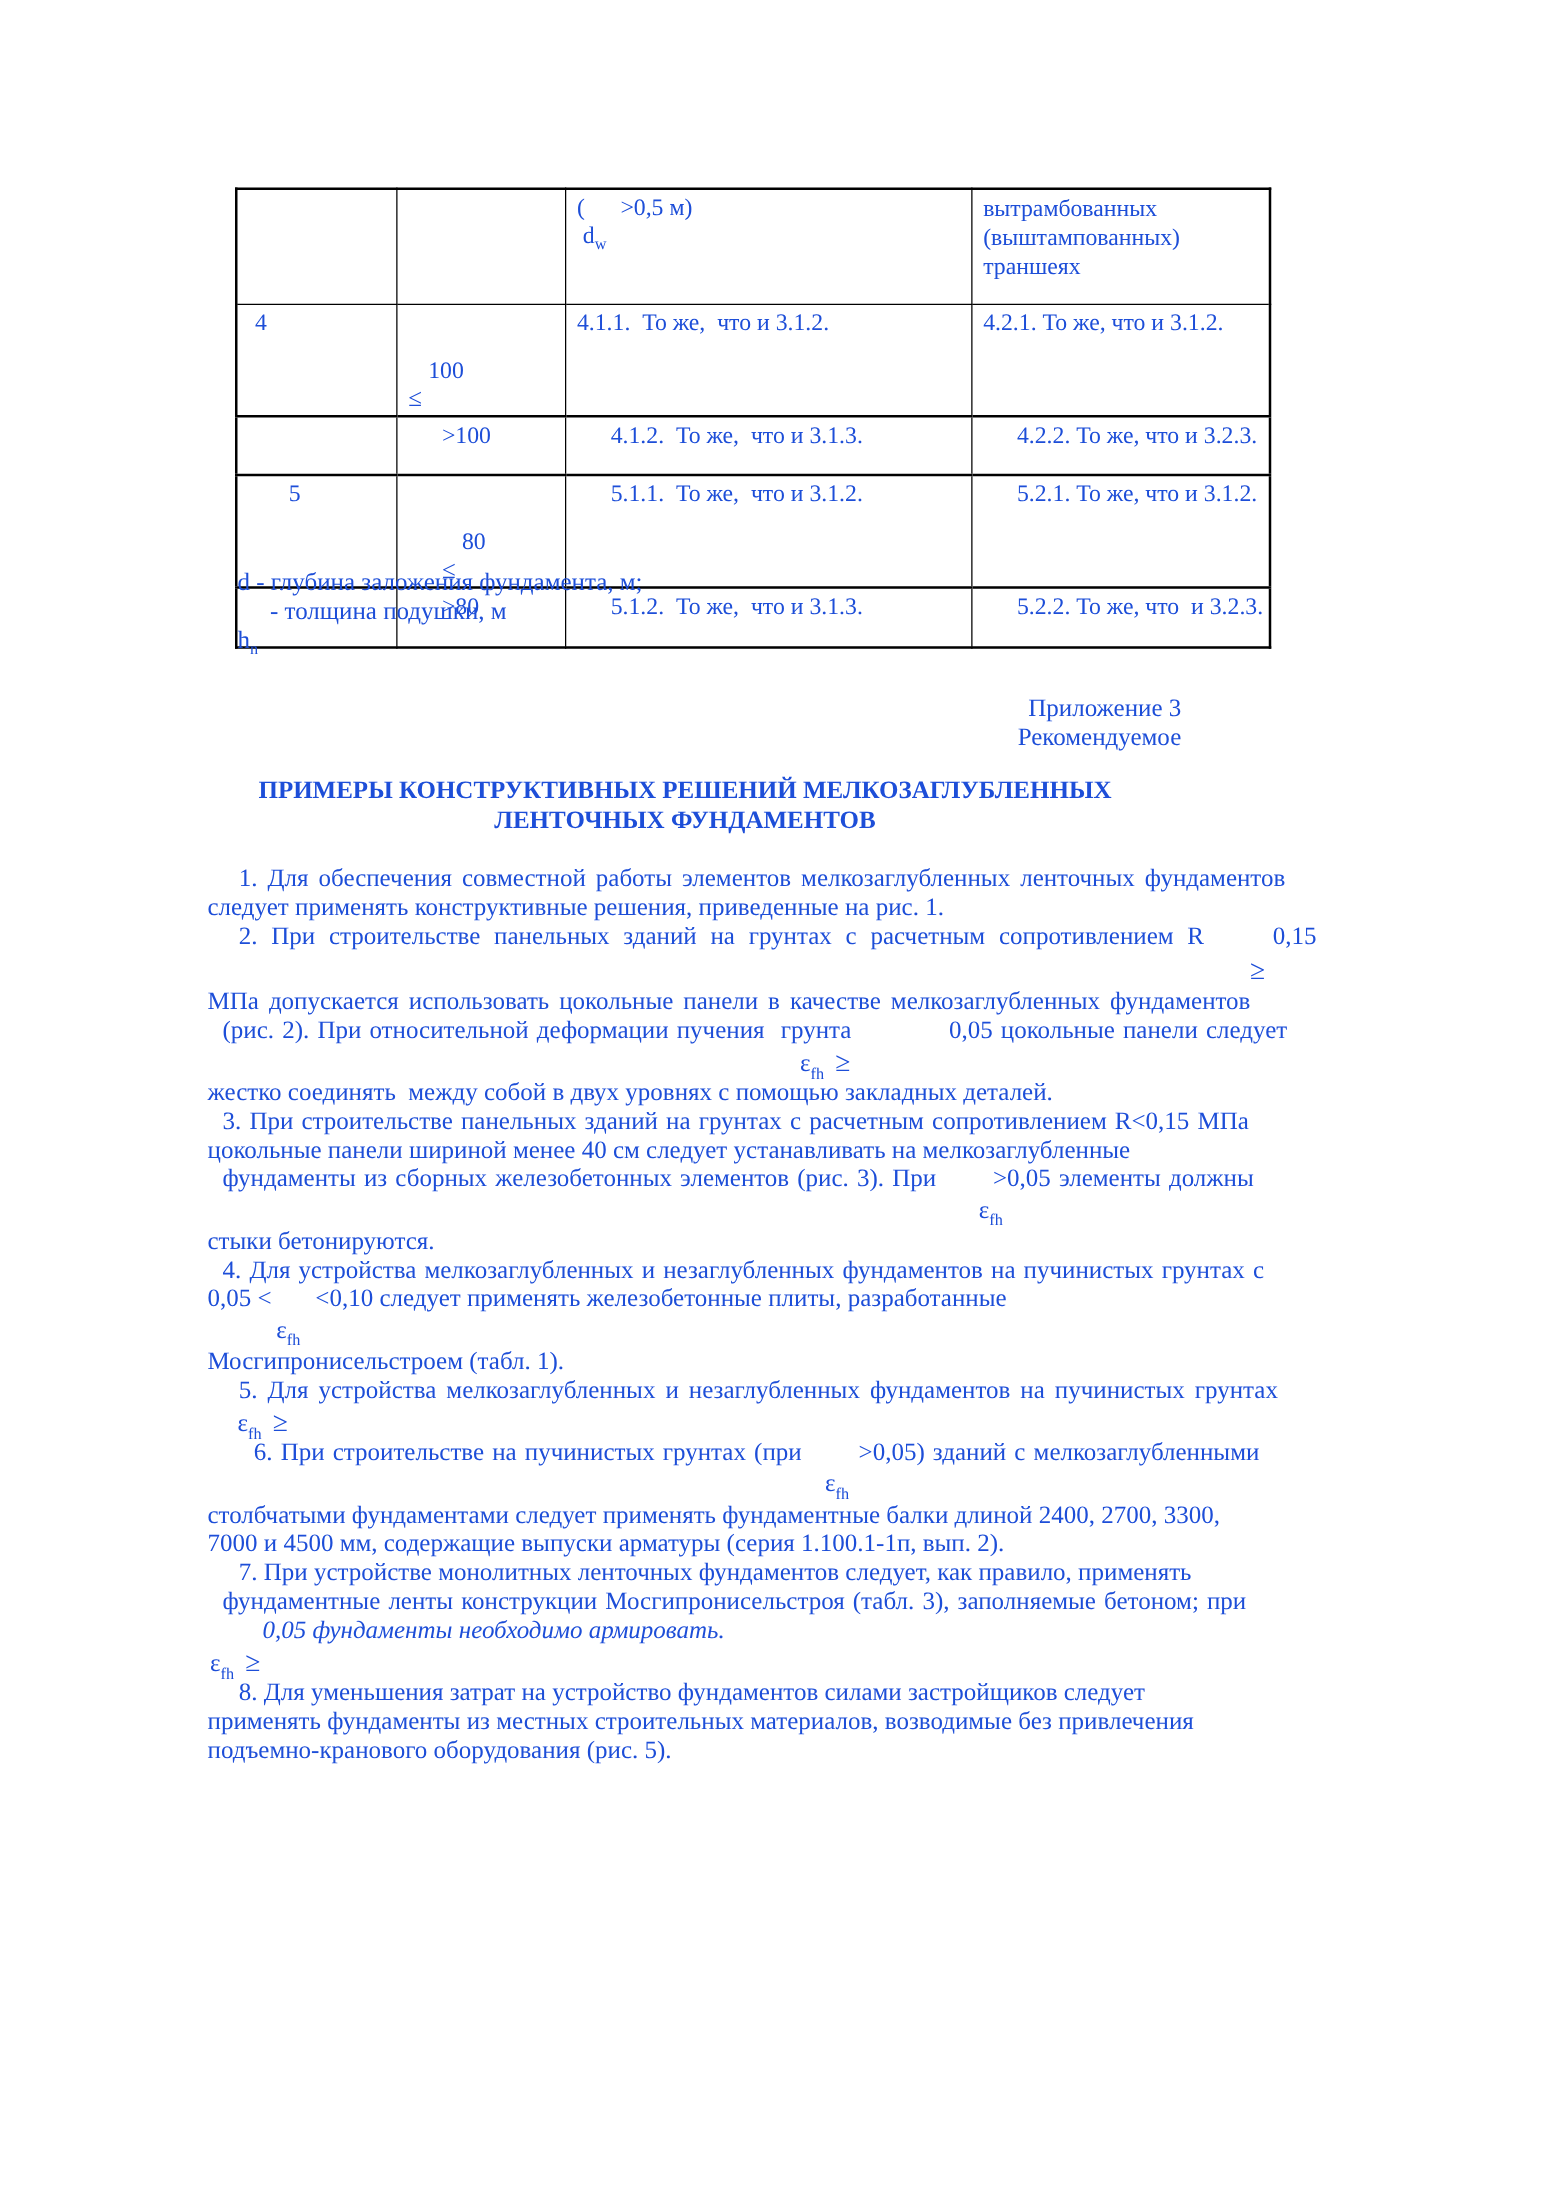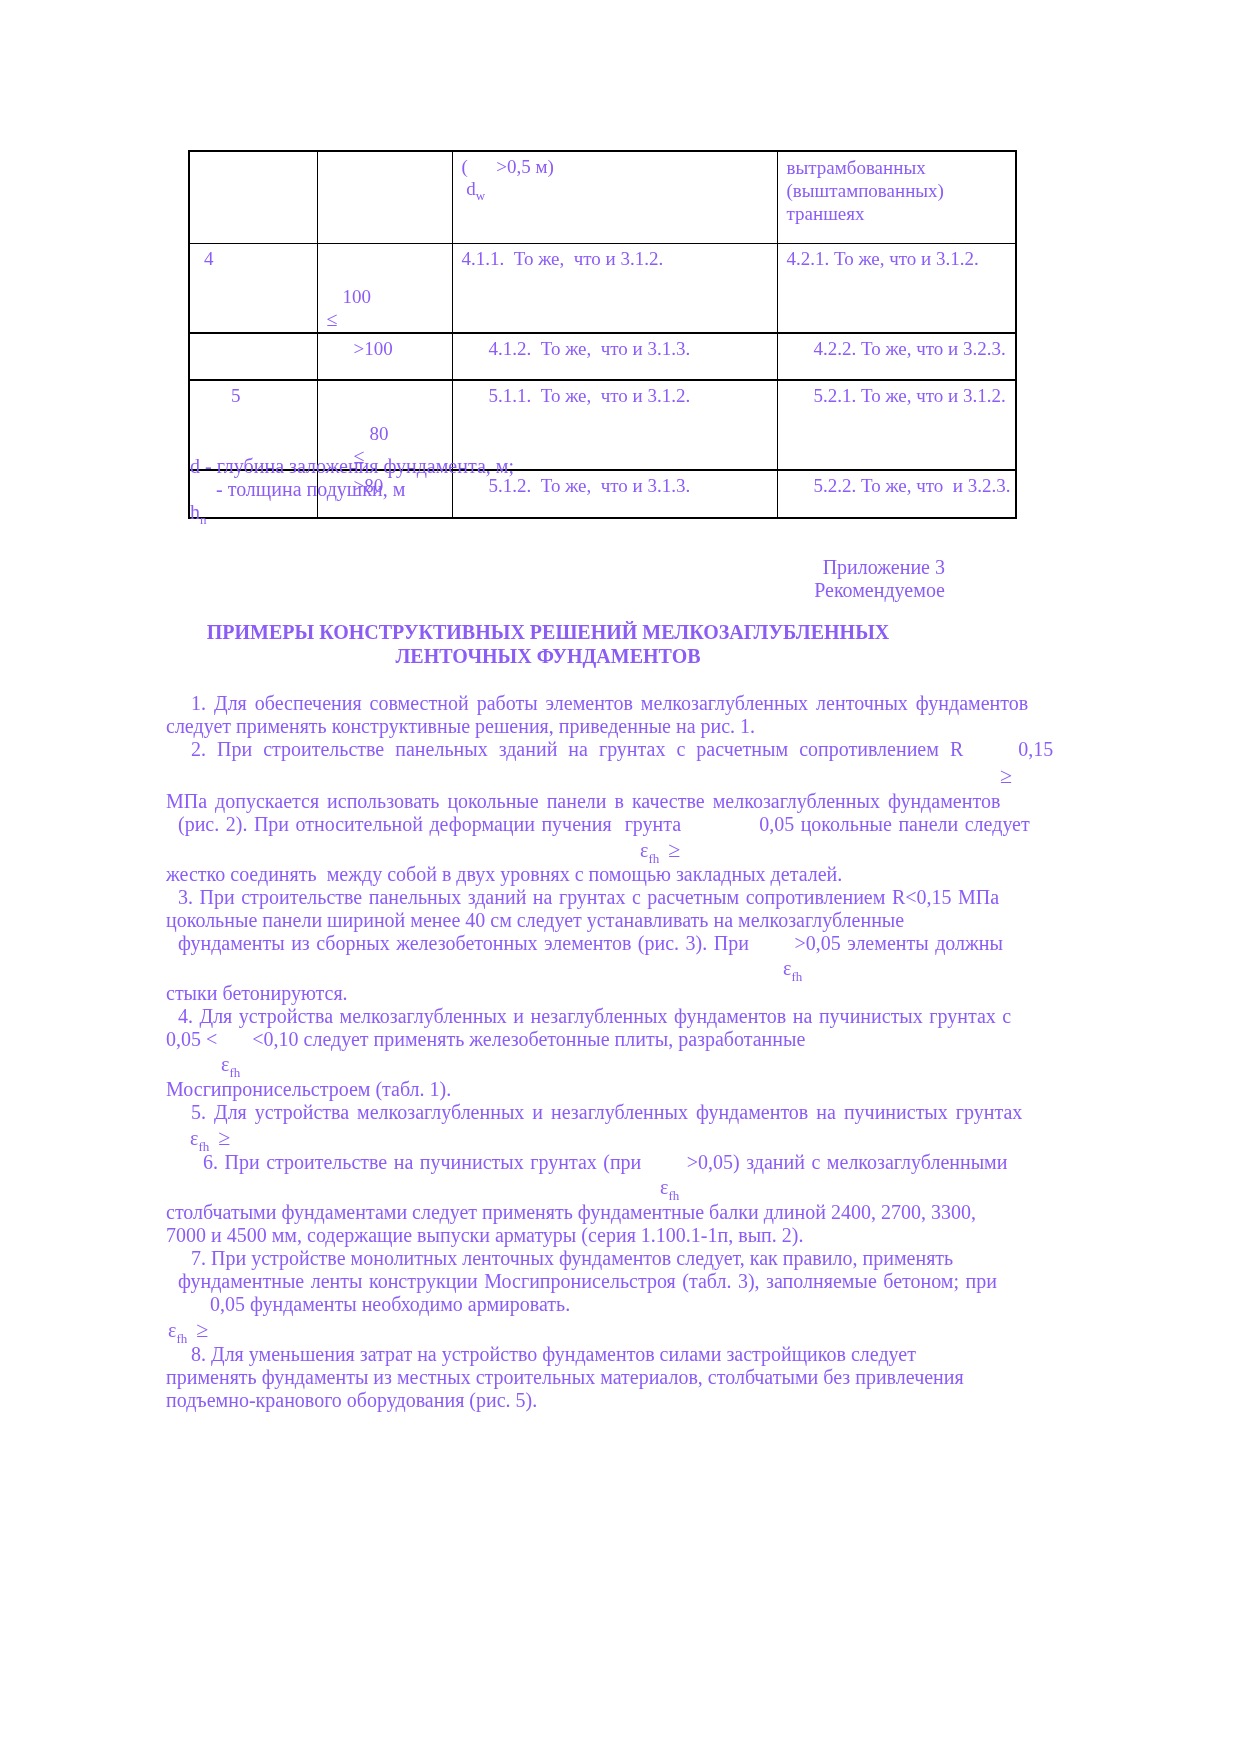--- a/index.html
+++ b/index.html
@@ -2,21 +2,21 @@
 <html><head>
 <meta charset="utf-8">
 <style>
   html,body{margin:0;padding:0;background:#ffffff;}
   .page{
     position:relative;
     width:1240px;
     height:1755px;
     background:#ffffff;
     font-family:"Liberation Serif","DejaVu Serif",serif;
-    color:#8b5cf6;
+    color:#1d4ed8;
     overflow:hidden;
   }
   
   .tbl{
     position:absolute; left:188px; top:150px;
     border-collapse:collapse;
     table-layout:fixed;
     font-size:19px;
   }
   .tbl td{
@@ -38,21 +38,21 @@
   
   .annex{position:absolute; left:166px; top:556px; width:779px; text-align:right; font-size:20px;}
   .annex .ln{line-height:23px; height:23px;}
   
   .title{position:absolute; left:166px; top:620px; width:764px; text-align:center; font-weight:bold; font-size:20px;}
   .title .ln{line-height:24px;}
   
   .bodytxt{position:absolute; left:166px; top:692px; width:910px; font-size:20px;}
   .bodytxt .ln{white-space:pre; line-height:23px; height:23px;}
   .ind25{padding-left:25px;}
-  .ind44{padding-left:44px;}
+  .ind44{padding-left:44px;font-style:italic;}
   .ws1{word-spacing:1.5px;margin-left:12px;}
   .ws2{word-spacing:3px;}
   .ws3{word-spacing:6px;}
   
   .fline{white-space:pre; height:27px; line-height:27px; font-size:20px;}
   .f29{height:29px; line-height:29px;}
   .fsub{font-size:13px; vertical-align:-6px;}
   .fgeq{font-size:22px; margin-left:9px;}
 </style>
 </head>
@@ -180,17 +180,17 @@
     <div class="fline" style="margin-left:24px"><span>ε</span><span class="fsub">fh</span><span class="fgeq">≥</span></div>
     <div class="ln ind25 ws1">6. При строительстве на пучинистых грунтах (при       &gt;0,05) зданий с мелкозаглубленными</div>
     <div class="fline" style="margin-left:494px"><span>ε</span><span class="fsub">fh</span></div>
     <div class="ln">столбчатыми фундаментами следует применять фундаментные балки длиной 2400, 2700, 3300,</div>
     <div class="ln">7000 и 4500 мм, содержащие выпуски арматуры (серия 1.100.1-1п, вып. 2).</div>
     <div class="ln ind25">7. При устройстве монолитных ленточных фундаментов следует, как правило, применять</div>
     <div class="ln ws1">фундаментные ленты конструкции Мосгипронисельстроя (табл. 3), заполняемые бетоном; при</div>
     <div class="ln ind44">0,05 фундаменты необходимо армировать.</div>
     <div class="fline" style="margin-left:2px"><span>ε</span><span class="fsub">fh</span><span class="fgeq">≥</span></div>
     <div class="ln ind25">8. Для уменьшения затрат на устройство фундаментов силами застройщиков следует</div>
-    <div class="ln">применять фундаменты из местных строительных материалов, столбчатыми без привлечения</div>
+    <div class="ln">применять фундаменты из местных строительных материалов, возводимые без привлечения</div>
     <div class="ln">подъемно-кранового оборудования (рис. 5).</div>
   </div>
 
 </div>
 
 </body></html>

